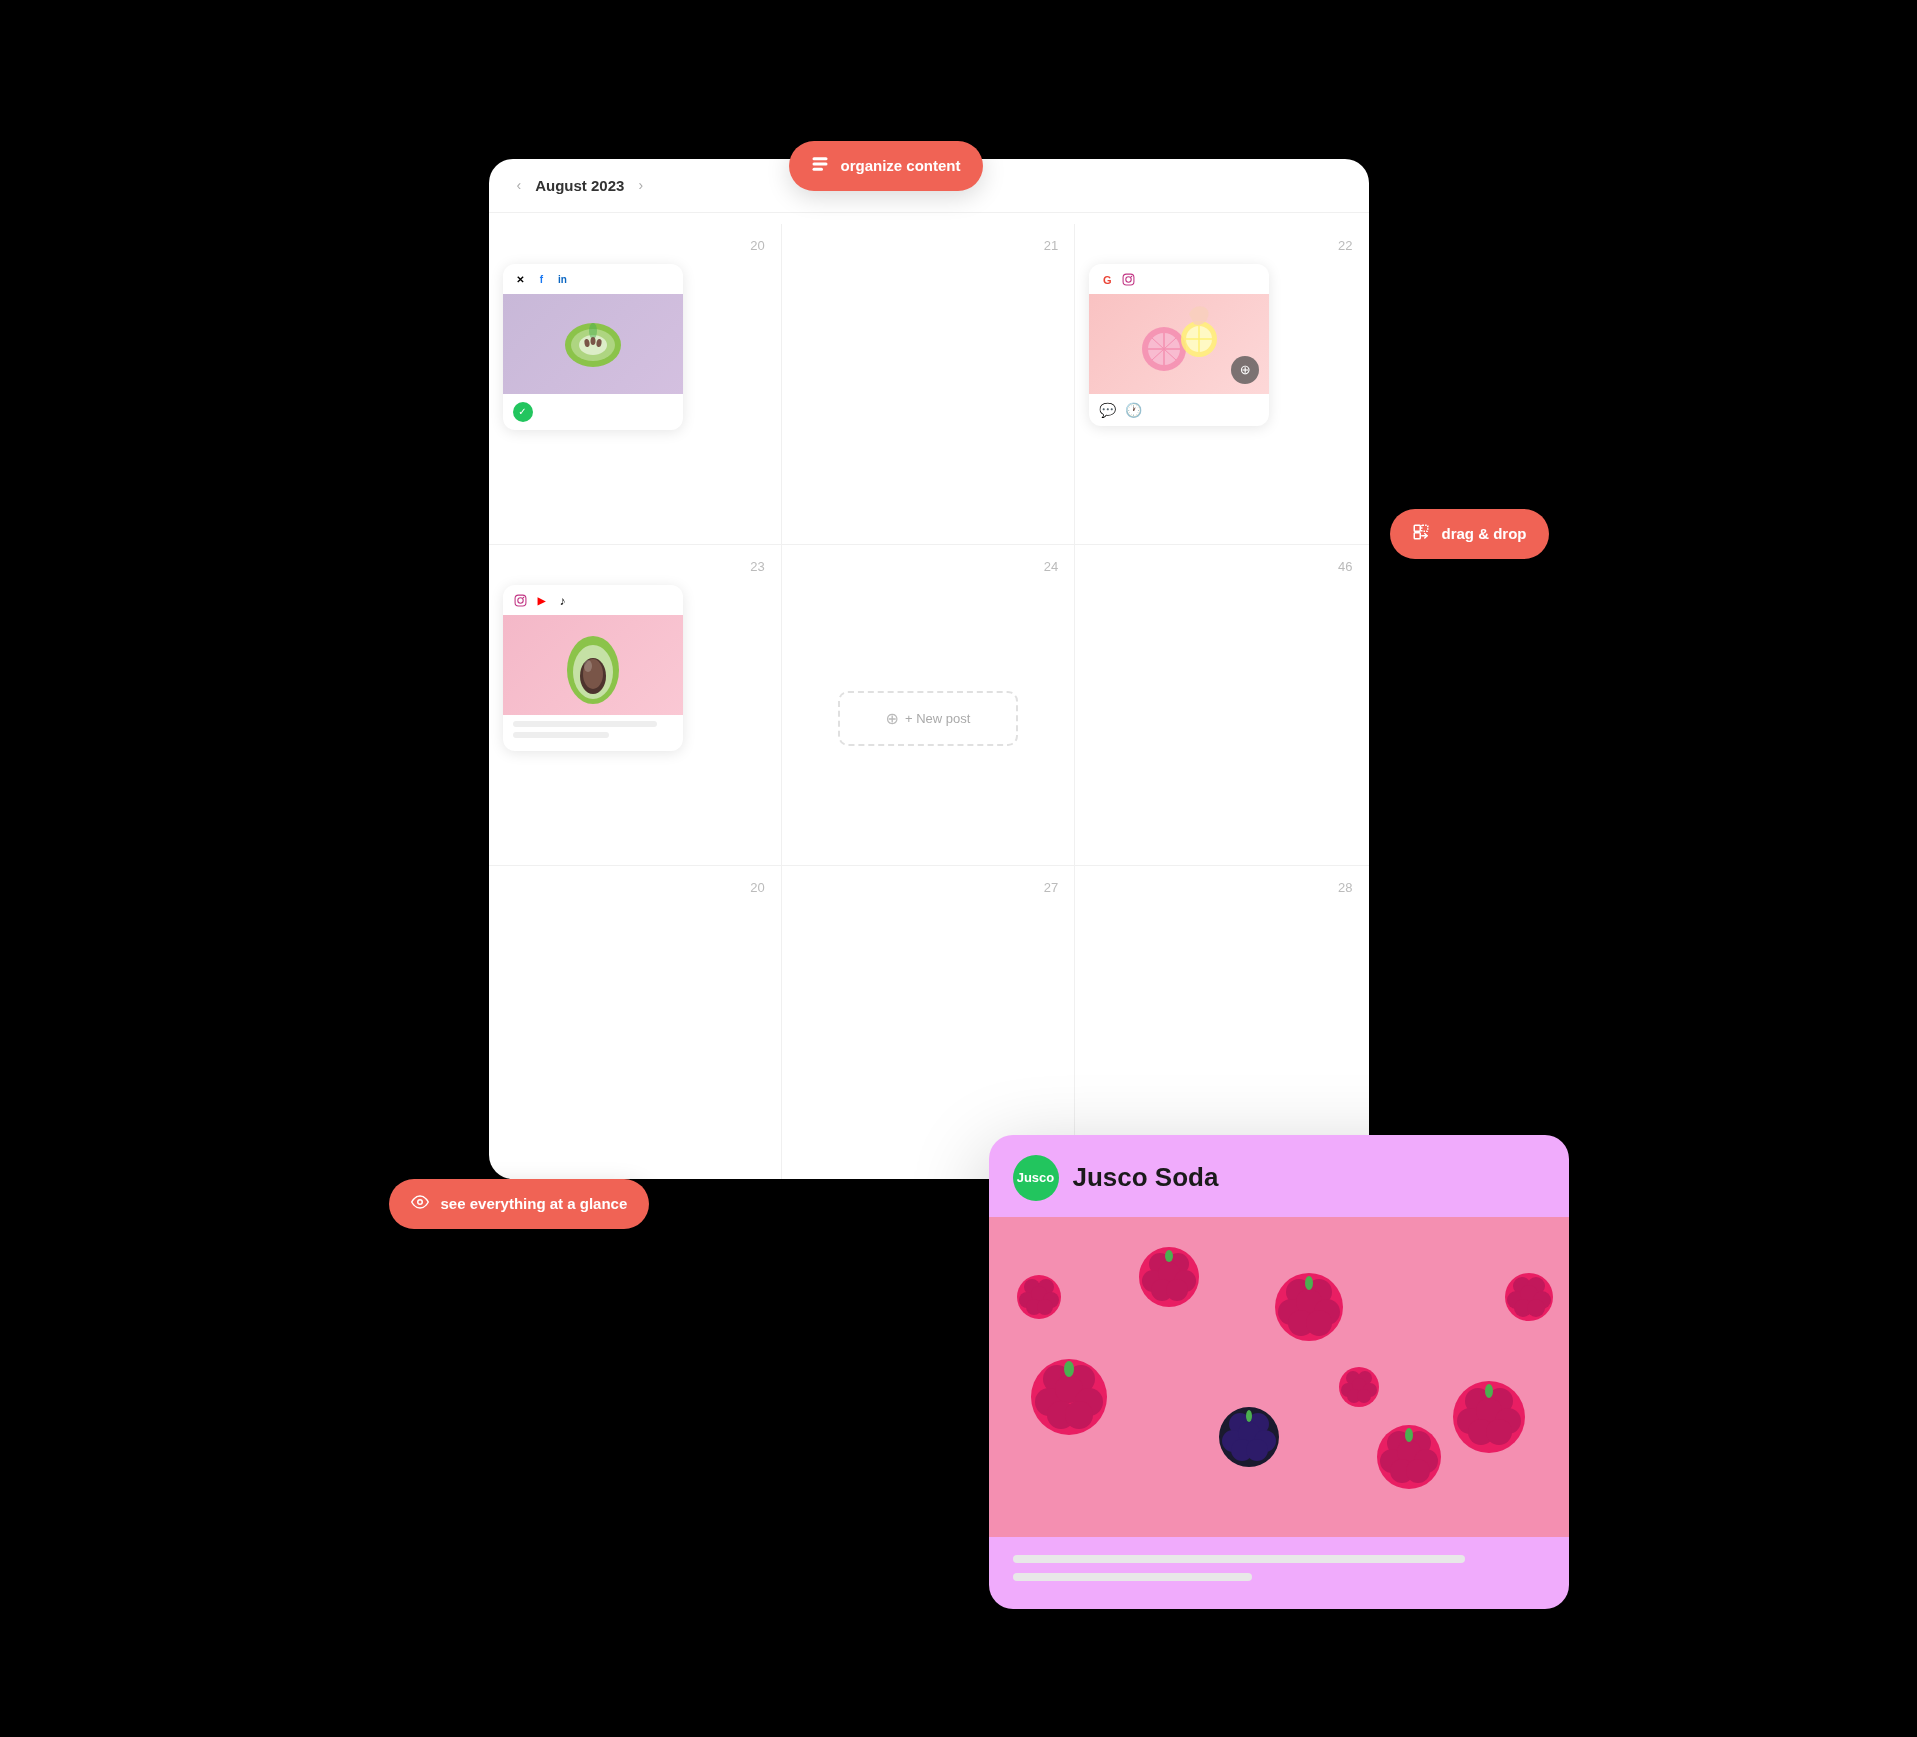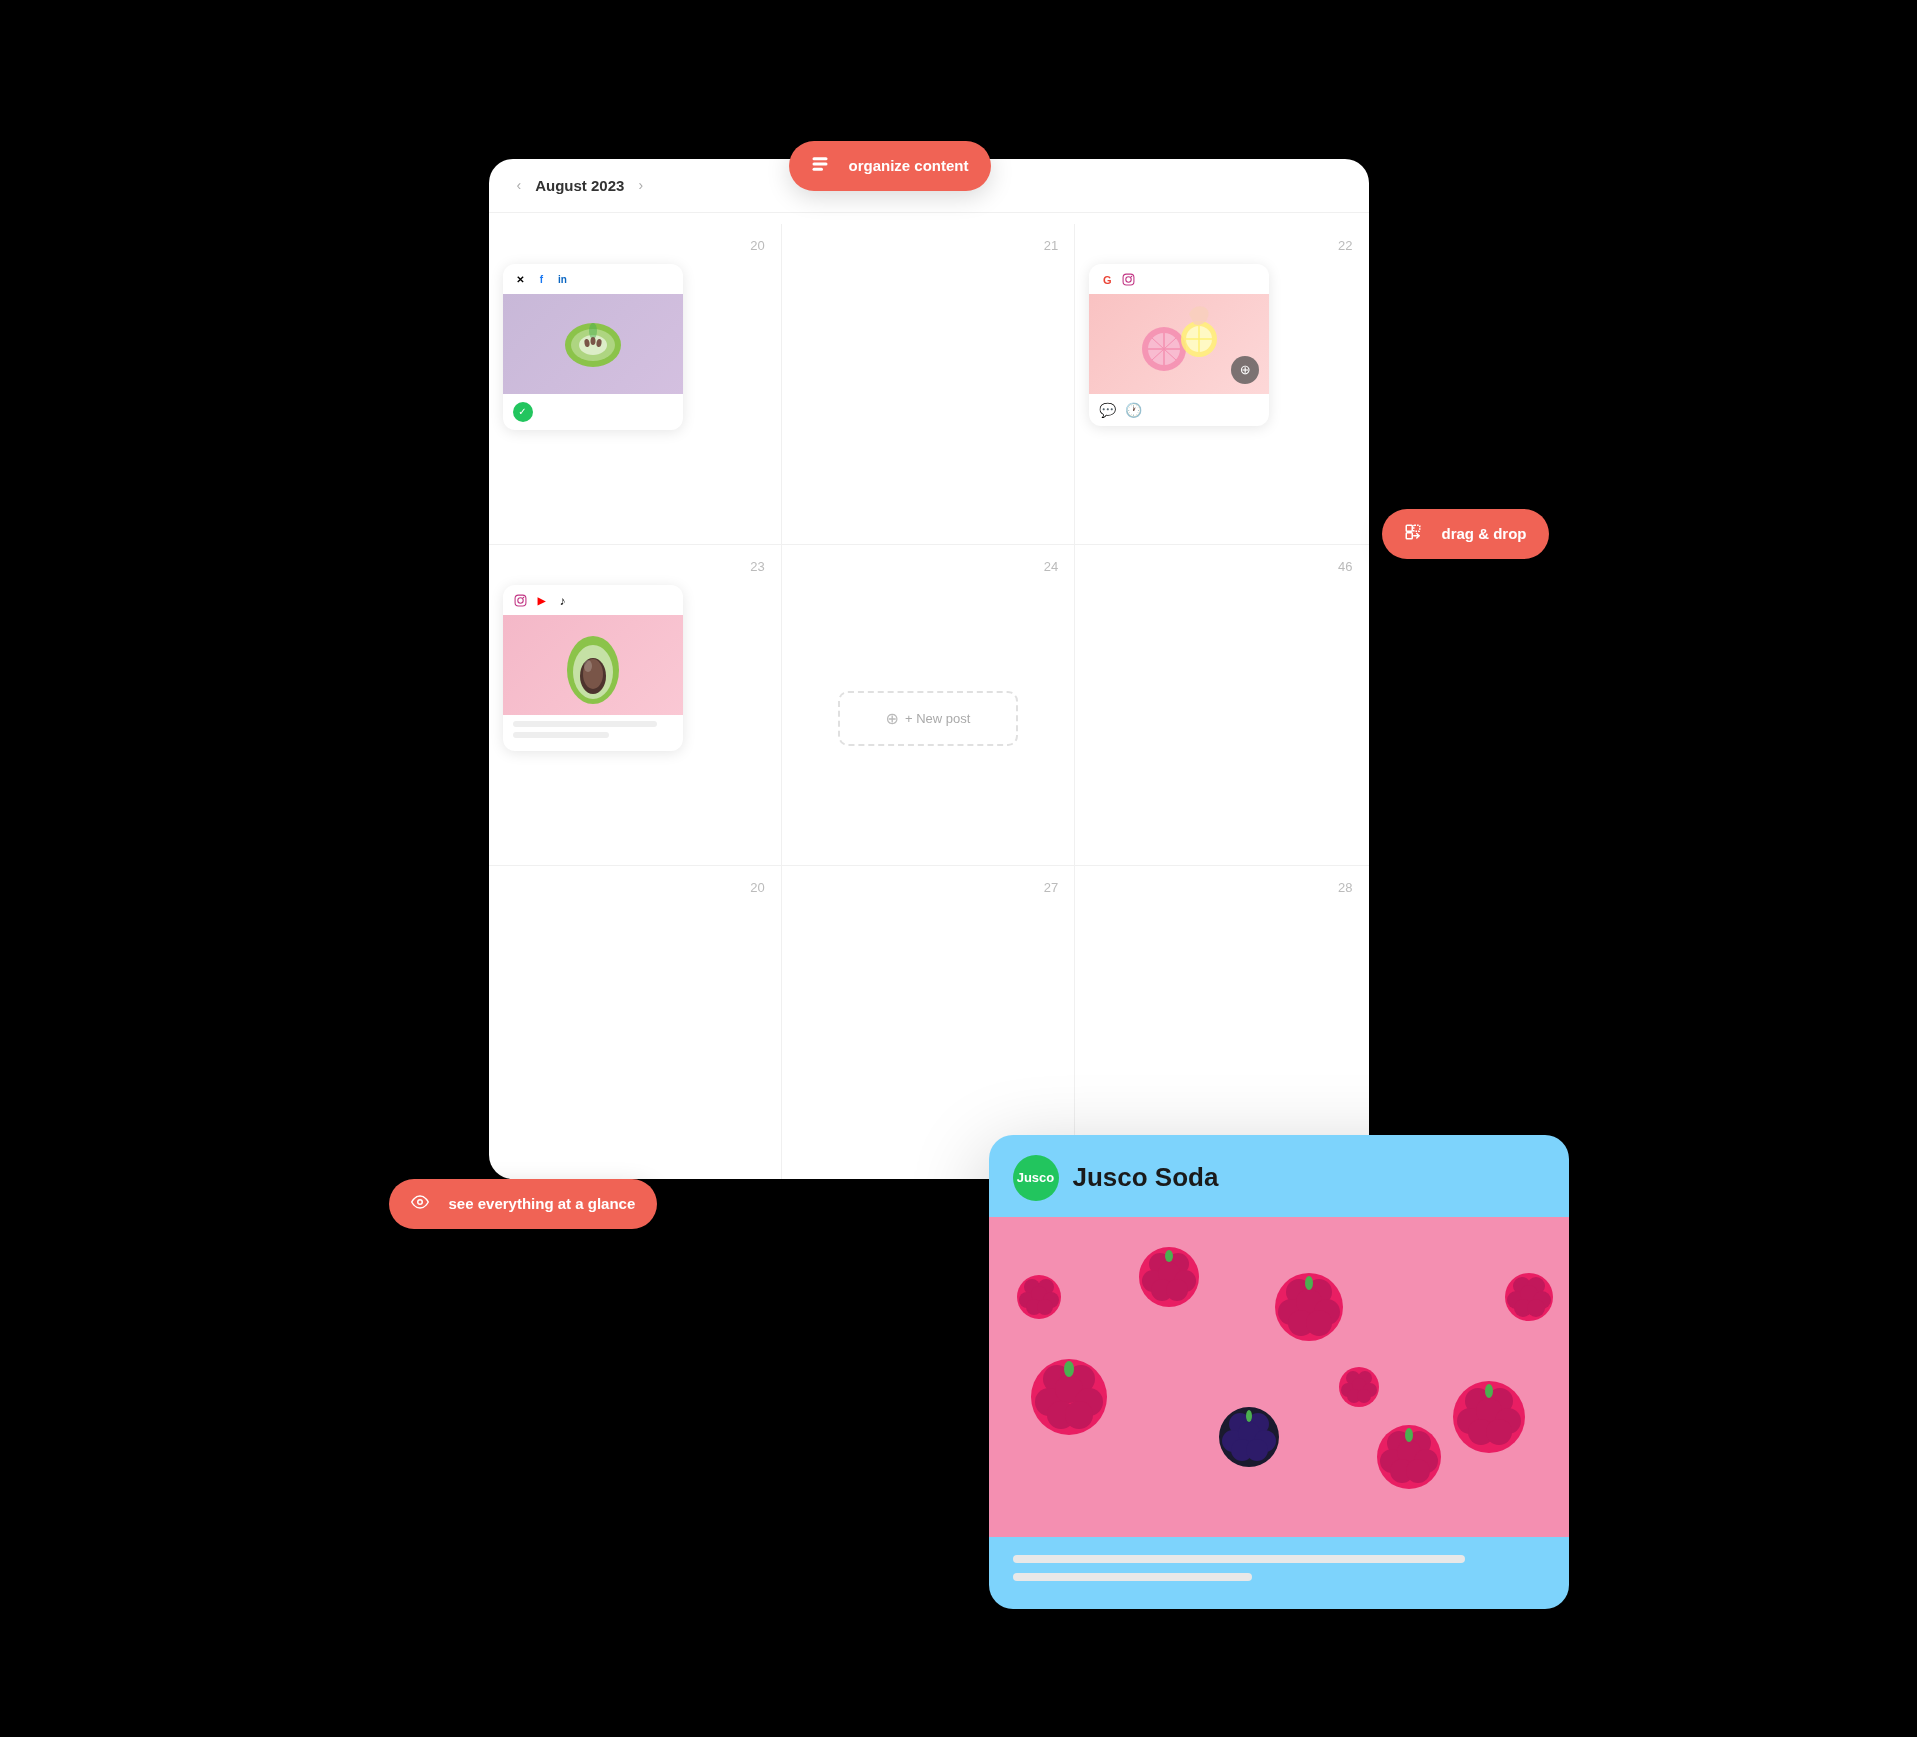--- a/index.html
+++ b/index.html
@@ -216,21 +216,21 @@
     .text-line-short {
       width: 60%;
     }
 
     
     .pill-badge {
       position: absolute;
       border-radius: 50px;
       display: flex;
       align-items: center;
-      gap: 20px;
+      gap: 12px;
       padding: 14px 22px;
       font-size: 15px;
       font-weight: 600;
       color: #fff;
       box-shadow: 0 6px 24px rgba(0,0,0,0.15);
       white-space: nowrap;
     }
 
     .pill-badge-red {
       background: #f06355;
@@ -254,21 +254,21 @@
     .pill-icon {
       font-size: 16px;
     }
 
     
     .detail-card {
       position: absolute;
       bottom: 10px;
       right: -60px;
       width: 580px;
-      background: #7dd3fc;
+      background: #f0abfc;
       border-radius: 24px;
       box-shadow: 0 20px 80px rgba(0,0,0,0.22);
       overflow: hidden;
       z-index: 10;
     }
 
     .detail-card-header {
       display: flex;
       align-items: center;
       gap: 14px;

